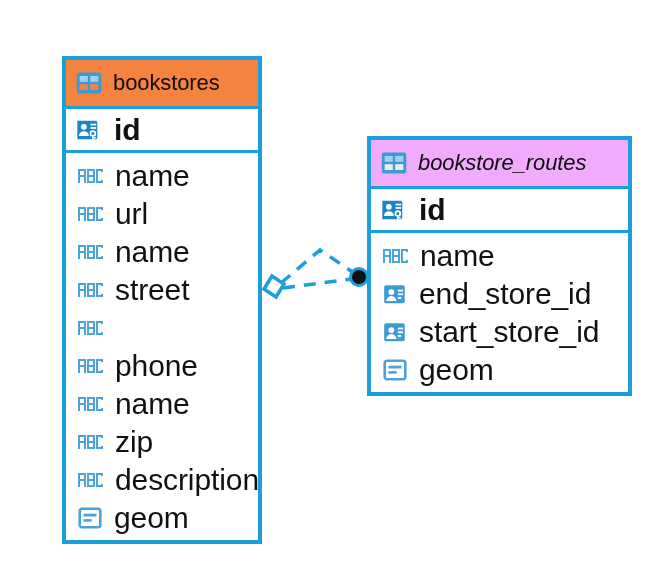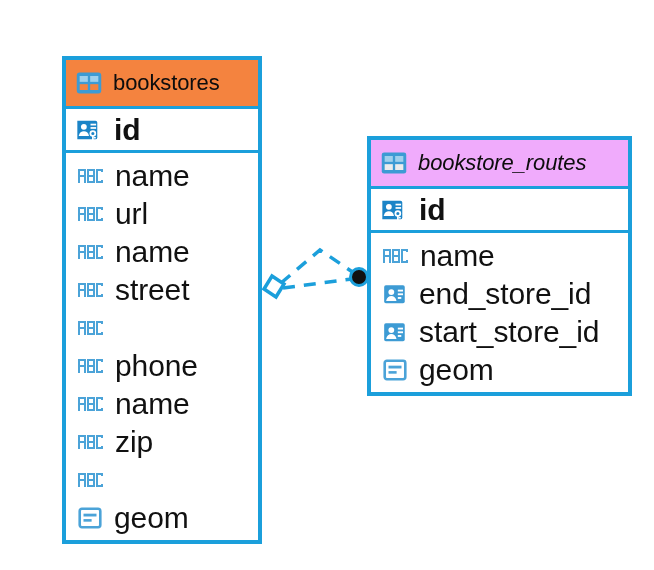--- a/index.html
+++ b/index.html
@@ -368,20 +368,21 @@
                 <rect x="10" y="8" width="8" height="2"></rect>
               <rect x="10" y="14" width="8" height="2"></rect>
               <rect x="19" y="2" width="2" height="14"></rect>
               <rect x="19" y="2" width="7" height="2"></rect>
                 <rect x="19" y="14" width="7" height="2"></rect>
               <rect x="24" y="2" width="2" height="3"></rect>
                 <rect x="24" y="13" width="2" height="3"></rect>
             </g>
           </svg>
         </span>
+        <span class="field-label">description</span>
       </div>
 
       <div class="field-row">
         <span class="icon icon-geom">
           <svg viewBox="0 0 24 24" width="26" height="26">
             <rect x="2.5" y="3.5" width="19" height="17" rx="2" fill="#ffffff" stroke="#4ba3d8" stroke-width="2.4"></rect>
             <rect x="6" y="8" width="12" height="2.6" fill="#4ba3d8"></rect>
             <rect x="6" y="13" width="7.5" height="2.4" fill="#4ba3d8"></rect>
           </svg>
         </span>

